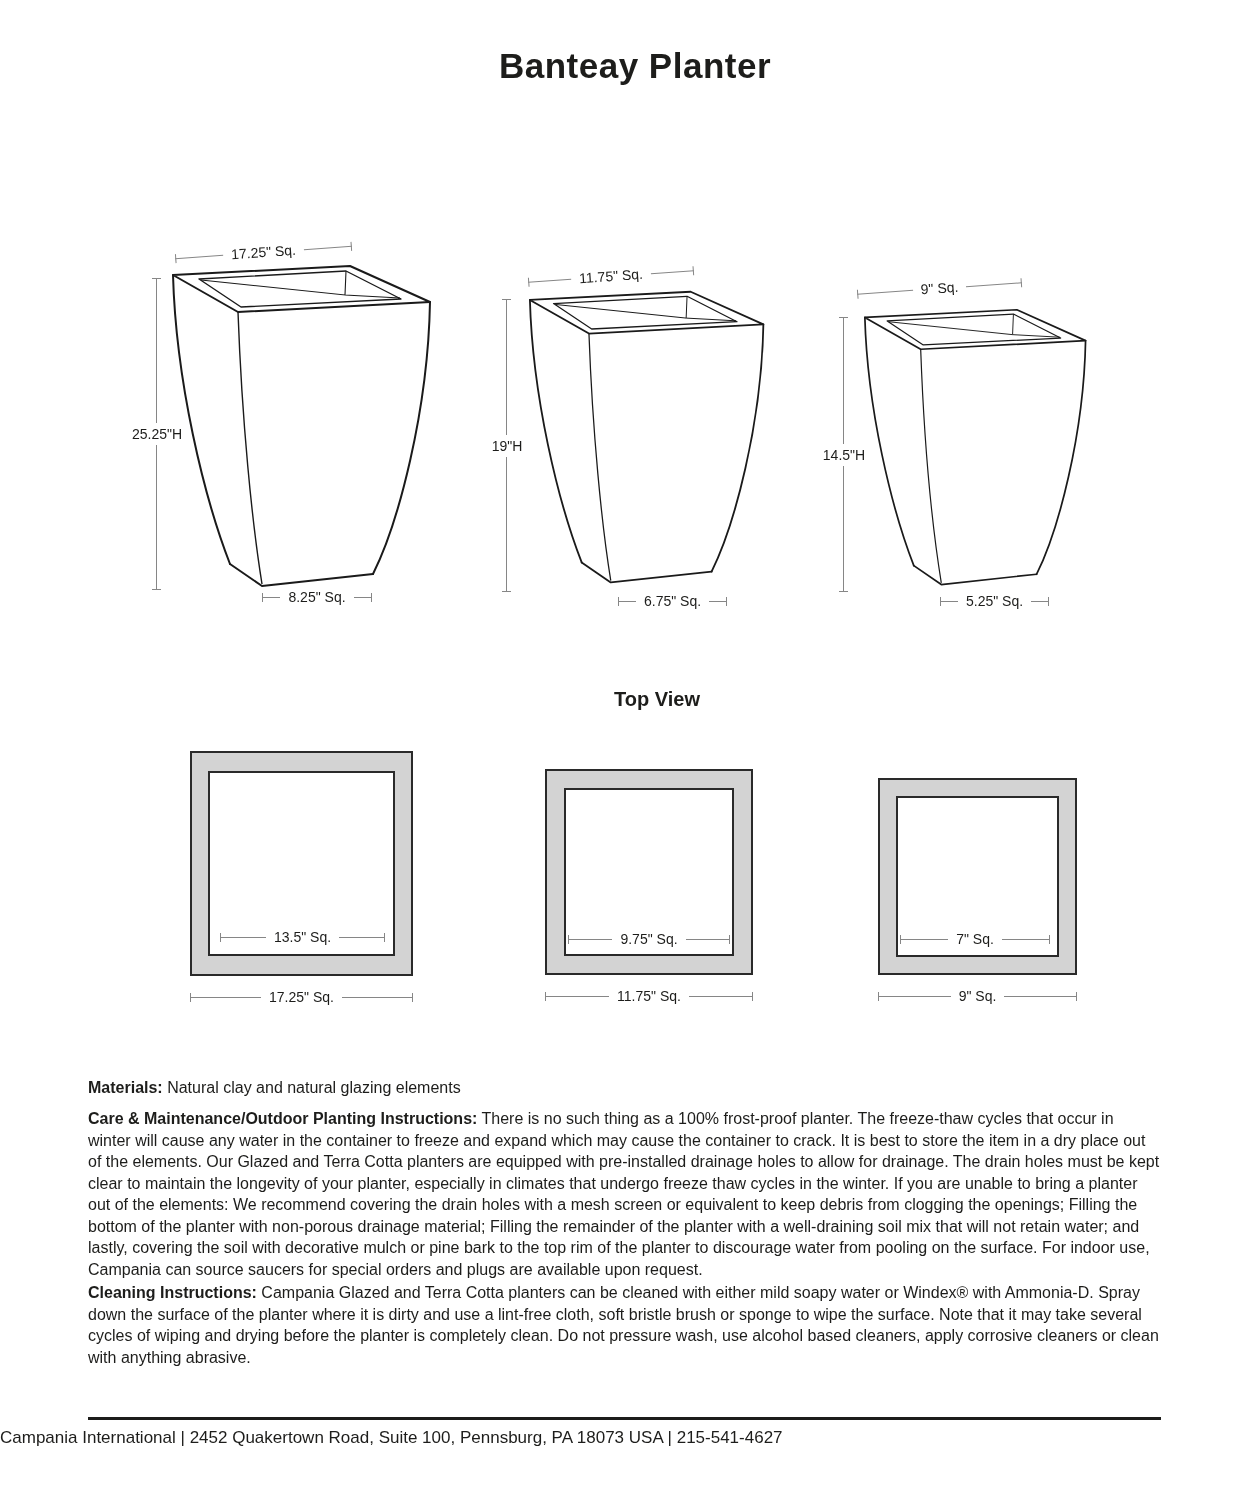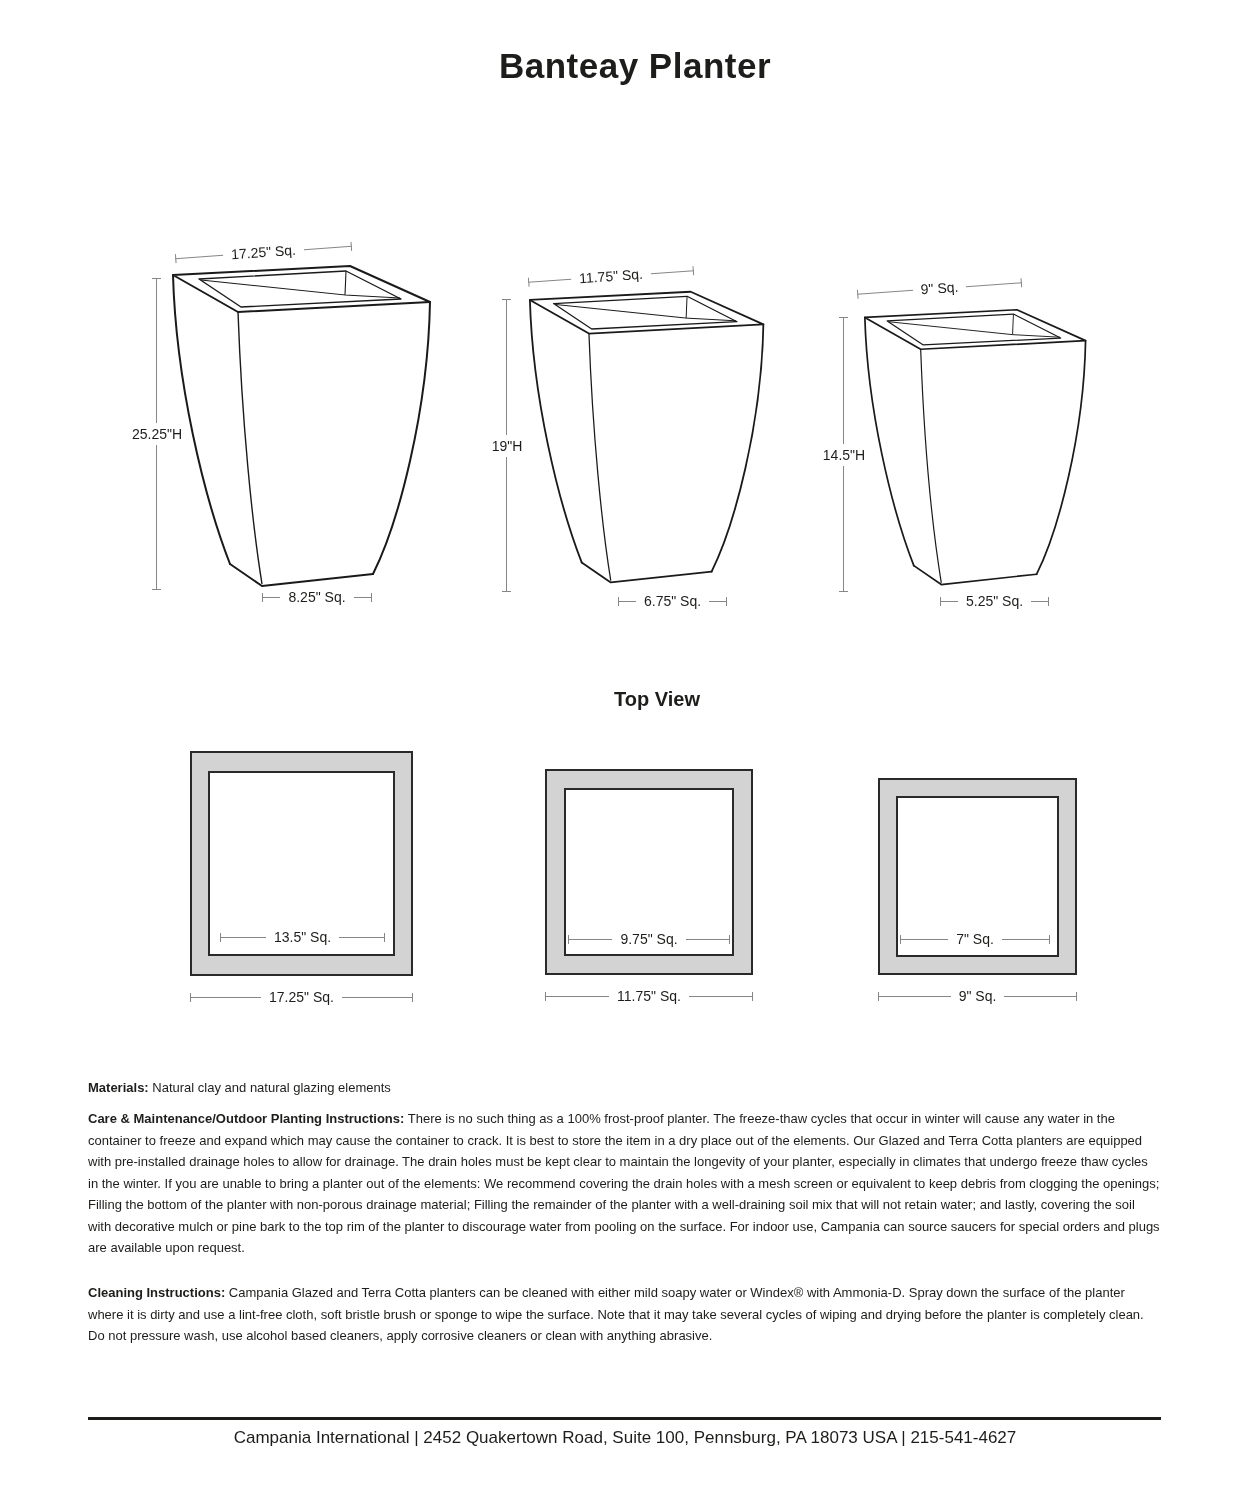--- a/index.html
+++ b/index.html
@@ -38,25 +38,25 @@
   .vdim::after{bottom:0;}
   .vdim .lbl{position:absolute;top:50%;left:1px;transform:translate(-50%,-50%);
              background:#fff;padding:4px 2px;font-size:14px;line-height:1;white-space:nowrap;color:#1d1d1b;}
 
   
   .tv{position:absolute;top:745px;height:280px;}
   .tv .outer{position:absolute;background:#d3d3d3;border:2px solid #2a2a2a;box-sizing:border-box;}
   .tv .inner{position:absolute;background:#fff;border:2px solid #2a2a2a;}
 
   
-  .body-text{position:absolute;left:88px;width:1072px;margin:0;font-size:13px;line-height:21.5px;}
+  .body-text{position:absolute;left:88px;width:1072px;margin:0;font-size:16px;line-height:21.5px;}
   .body-text b{font-weight:bold;}
 
   .rule{position:absolute;left:88px;width:1073px;height:3px;background:#1d1d1b;}
-  .footer-line{position:absolute;left:0;width:1250px;text-align:center;font-size:17px;line-height:20px;}
+  .footer-line{position:absolute;left:0;width:1250px;text-align:left;font-size:17px;line-height:20px;}
   .footer-line .link{color:#2e7cb8;text-decoration:underline;cursor:pointer;}
   .footer-line .sep{color:#5d87a6;padding:0 4px;}
 </style>
 </head>
 <body>
 
 <div class="page">
 
   <h1 class="title">Banteay Planter</h1>
 

